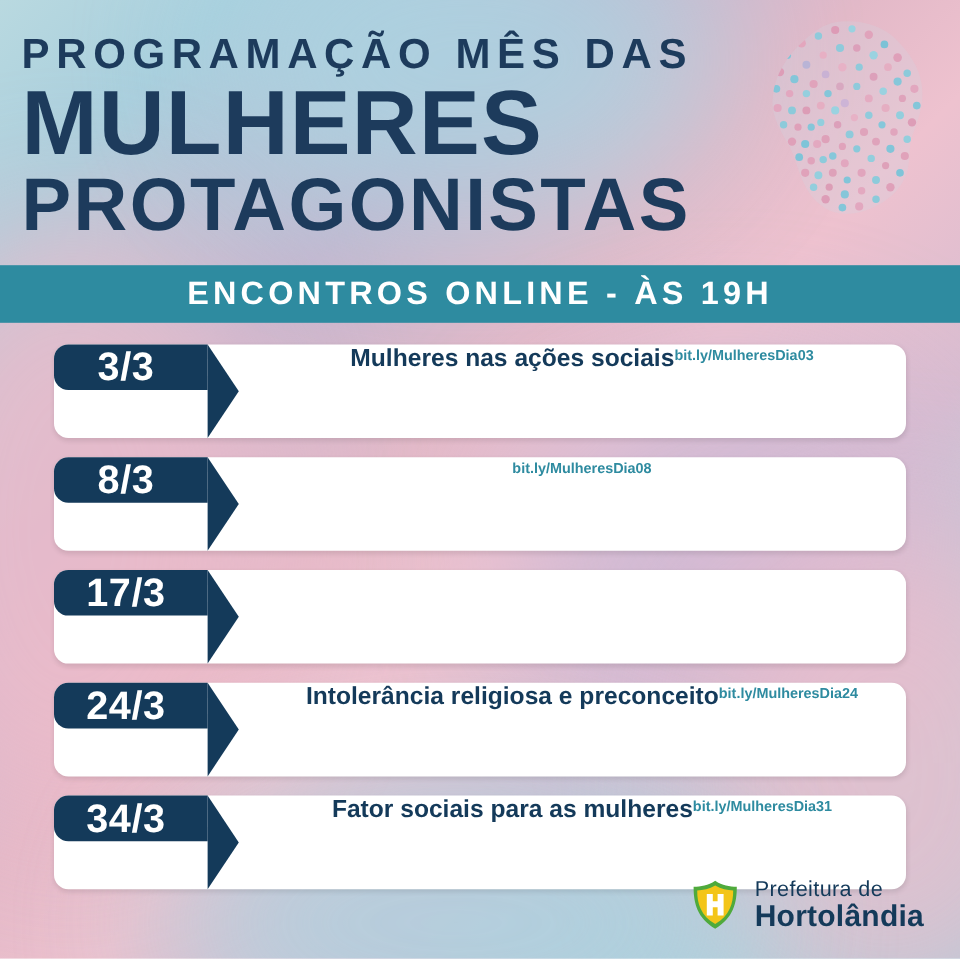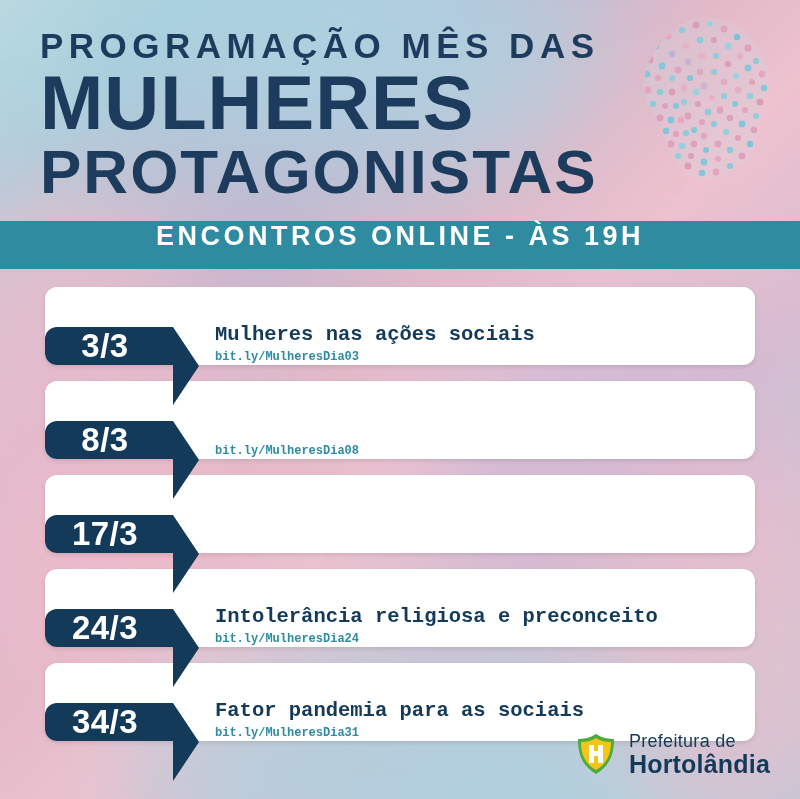--- a/index.html
+++ b/index.html
@@ -33,21 +33,21 @@
   }
   .blob.pink-left { width: 360px; height: 520px; left: -120px; top: 180px; background: #f0bcca; }
   .blob.pink-right { width: 340px; height: 420px; right: -110px; top: 430px; background: #eebccb; }
   .blob.blue-top { width: 420px; height: 260px; left: 180px; top: -80px; background: #a9d6e3; }
   .blob.blue-bot { width: 500px; height: 240px; left: 130px; bottom: -90px; background: #a9d3e0; }
   .blob.purple { width: 380px; height: 300px; left: 420px; top: 300px; background: #cbb9d6; }
 
   
   .header {
     position: relative;
-    padding: 28px 34px 4px 40px;
+    padding: 28px 34px 4px 18px;
     z-index: 3;
   }
   .t-line1 {
     font-size: 35px;
     font-weight: 900;
     letter-spacing: 5.5px;
     color: #1d3b5c;
     line-height: 1.05;
     white-space: nowrap;
   }
@@ -78,21 +78,21 @@
     z-index: 2;
   }
 
   
   .banner {
     position: relative;
     margin-top: 14px;
     height: 48px;
     background: #2e8ba0;
     display: flex;
-    align-items: flex-start;
+    align-items: center;
     justify-content: center;
     z-index: 3;
   }
   .banner-text {
     color: #ffffff;
     font-size: 27px;
     font-weight: 900;
     letter-spacing: 3.5px;
     white-space: nowrap;
   }
@@ -103,21 +103,21 @@
     z-index: 3;
     padding: 18px 45px 0 45px;
     display: flex;
     flex-direction: column;
     gap: 16px;
   }
   .row {
     position: relative;
     height: 78px;
     display: flex;
-    align-items: flex-end;
+    align-items: flex-start;
   }
   .row-card {
     position: absolute;
     left: 0; top: 0;
     width: 100%; height: 100%;
     background: #ffffff;
     border-radius: 12px;
     box-shadow: 0 2px 4px rgba(0,0,0,.10);
   }
   .date-tag {
@@ -145,23 +145,22 @@
     font-size: 33px;
     font-weight: 900;
     letter-spacing: .5px;
   }
   .row-body {
     position: relative;
     z-index: 2;
     flex: 1;
     padding-left: 42px;
     display: flex;
-    flex-direction: column;
+    flex-direction: row;
     justify-content: center;
-    font-family: Liberation Mono, monospace;
   }
   .row-title {
     color: #143a5a;
     font-size: 20.5px;
     font-weight: 700;
     line-height: 1.2;
     white-space: nowrap;
   }
   .row-link {
     color: #2e8ba0;
@@ -367,21 +366,21 @@
         <div class="row-link">bit.ly/MulheresDia24</div>
       </div>
     </div>
 
     <div class="row">
       <div class="row-card"></div>
       <div class="date-tag">
         <span class="date-text">34/3</span>
       </div>
       <div class="row-body">
-        <div class="row-title">Fator pandemia para as sociais</div>
+        <div class="row-title">Fator sociais para as mulheres</div>
         <div class="row-link">bit.ly/MulheresDia31</div>
       </div>
     </div>
 
   </div>
 
   <div class="footer">
     <svg class="logo-mark" viewBox="0 0 42 42" aria-hidden="true">
       <path d="M21 1 C27 5 33 6 39 6 C39 20 36 32 21 41 C6 32 3 20 3 6 C9 6 15 5 21 1 Z" fill="#4faa3c"></path>
       <path d="M21 5 C26 8 31 9 36 9 C36 20 33 30 21 37 C9 30 6 20 6 9 C11 9 16 8 21 5 Z" fill="#f3c518"></path>

